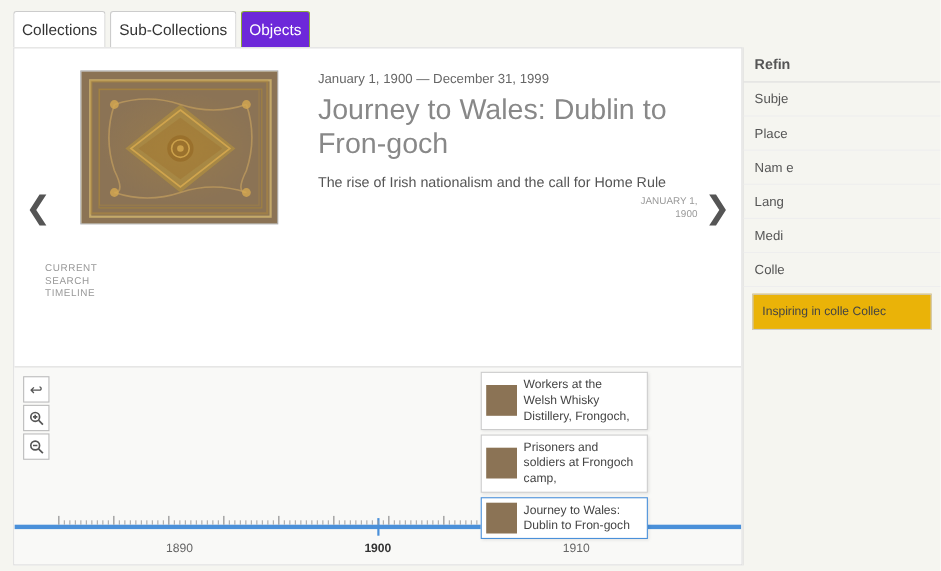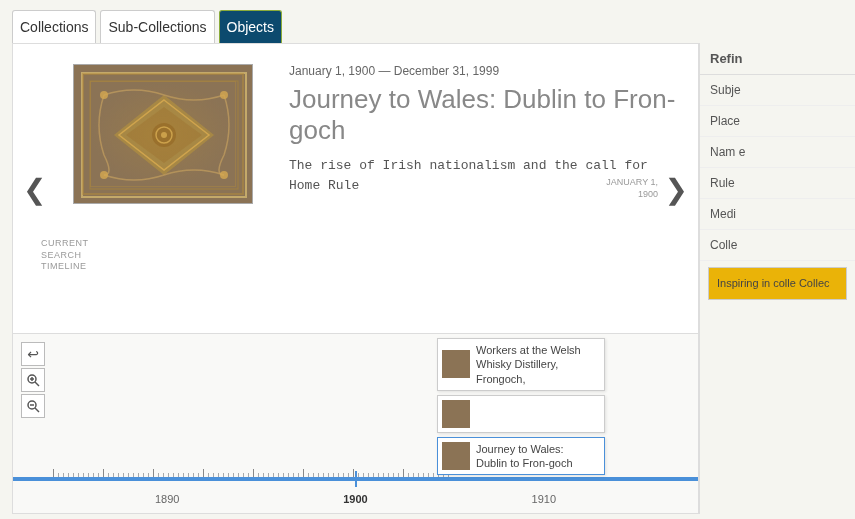--- a/index.html
+++ b/index.html
@@ -24,21 +24,21 @@
       border: 1px solid #ccc;
       border-bottom: none;
       background: #fff;
       cursor: pointer;
       font-size: 14px;
       color: #333;
       border-radius: 3px 3px 0 0;
       text-align: center;
     }
     .tab.active {
-      background: #0c4a6e;
+      background: #6d28d9;
       color: #fff;
       border-color: #8aab3a;
     }
 
     
     .main-area {
       display: flex;
       width: 100%;
       height: calc(100% - 48px);
     }
@@ -130,21 +130,20 @@
       color: #888;
       line-height: 1.2;
       margin-bottom: 10px;
       font-weight: normal;
     }
 
     .feature-desc {
       font-size: 13px;
       color: #555;
       line-height: 1.5;
-      font-family: Liberation Mono, monospace;
     }
 
     .side-date-info {
       position: absolute;
       right: 40px;
       top: 50%;
       transform: translateY(-50%);
       text-align: right;
       font-size: 9px;
       color: #999;
@@ -234,21 +233,21 @@
       gap: 4px;
       z-index: 20;
     }
 
     .popup-card {
       display: flex;
       align-items: center;
       background: #fff;
       border: 1px solid #ccc;
       padding: 4px 8px 4px 4px;
-      width: 168px;
+      width: 152px;
       cursor: pointer;
       box-shadow: 1px 1px 3px rgba(0,0,0,0.1);
     }
     .popup-card.highlighted {
       border-color: #4a90d9;
     }
     .popup-card .card-thumb {
       width: 28px;
       height: 28px;
       background: #8b7355;
@@ -260,21 +259,21 @@
       color: #444;
       line-height: 1.3;
     }
 
     
     .thumb-1 { background: linear-gradient(135deg, #7a8c5a, #5a6e3a); }
     .thumb-2 { background: linear-gradient(135deg, #9a8a6a, #6a5a3a); }
     .thumb-3 { background: linear-gradient(135deg, #8b7355, #c4a96a); }
 
     .sidebar-wide {
-      width: 156px;
+      width: 180px;
       background: #f5f5f0;
       border-left: 1px solid #ddd;
       display: flex;
       flex-direction: column;
     }
 
     .refine-header {
       padding: 8px 10px;
       font-size: 13px;
       font-weight: bold;
@@ -400,20 +399,21 @@
         </button>
       </div>
 
       <div class="popup-container">
         <div class="popup-card">
           <div class="card-thumb thumb-1"></div>
           <div class="card-text">Workers at the Welsh Whisky Distillery, Frongoch,</div>
         </div>
         <div class="popup-card">
           <div class="card-thumb thumb-2"></div>
+          <div class="card-text">Prisoners and soldiers at Frongoch camp,</div>
         </div>
         <div class="popup-card highlighted">
           <div class="card-thumb thumb-3"></div>
           <div class="card-text">Journey to Wales: Dublin to Fron-goch</div>
         </div>
       </div>
 
       <div class="timeline-line"></div>
       <div class="timeline-marker"></div>
 
@@ -507,21 +507,21 @@
       </div>
 
     </div>
   </div>
 
   <div class="sidebar-wide">
     <div class="refine-header">Refin</div>
     <div class="refine-item">Subje</div>
     <div class="refine-item">Place</div>
     <div class="refine-item">Nam e</div>
-    <div class="refine-item">Rule</div>
+    <div class="refine-item">Lang</div>
     <div class="refine-item">Medi</div>
     <div class="refine-item">Colle</div>
     <div class="inspired-box">Inspiring
 in colle
 Collec</div>
   </div>
 
 </div>
 
 </body></html>

